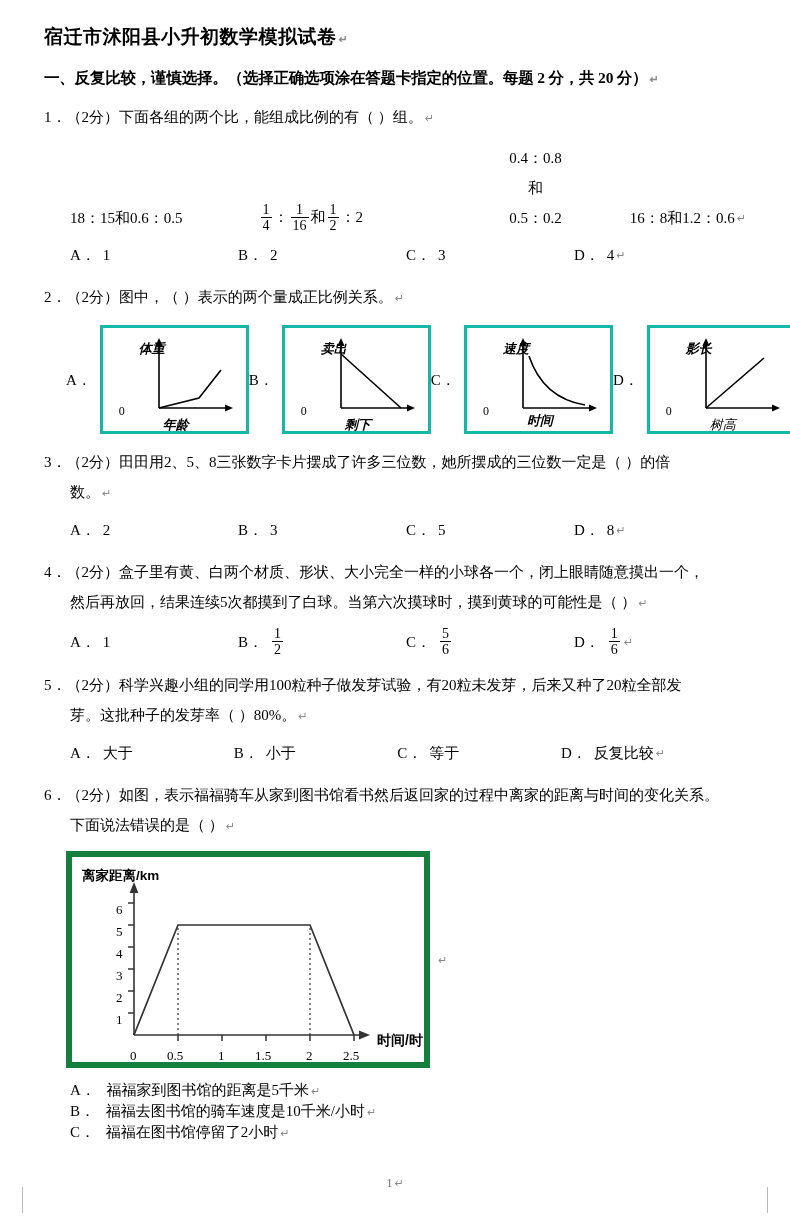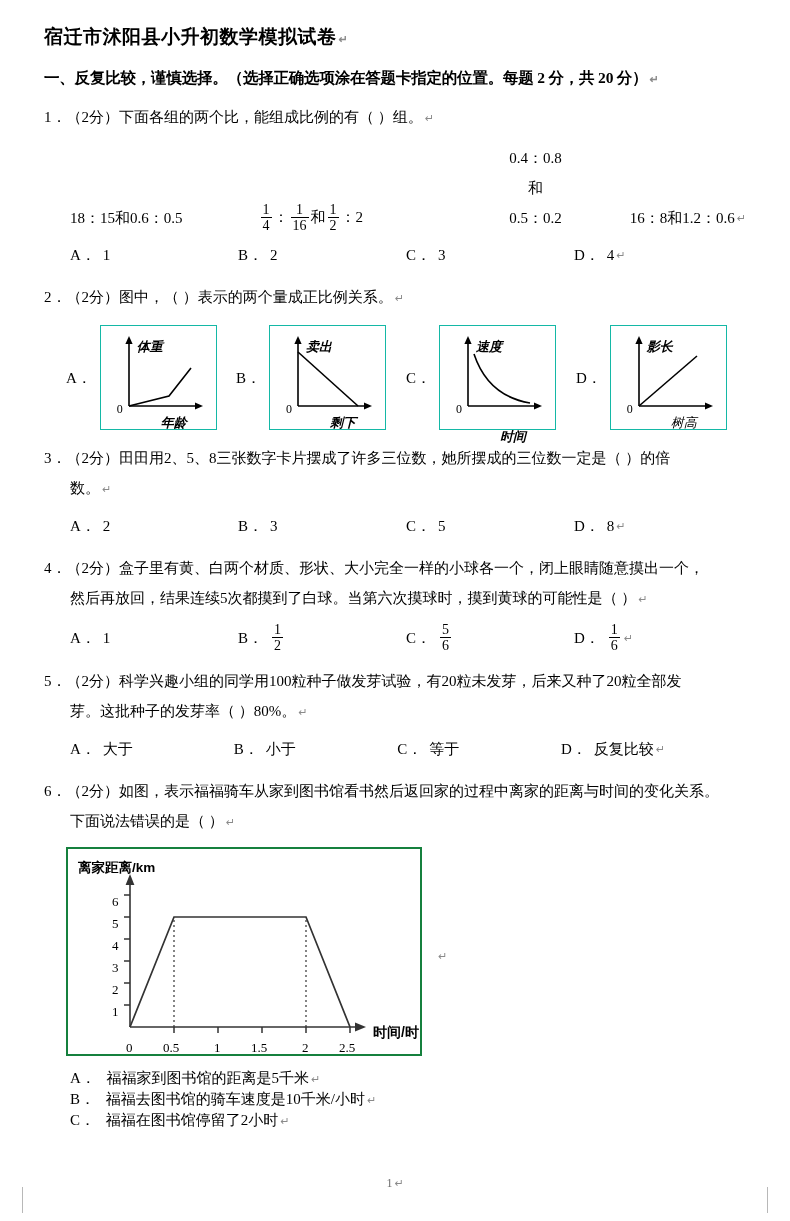--- a/index.html
+++ b/index.html
@@ -104,36 +104,37 @@
     align-items: center;
     width: 188px;
   }
   .mg-letter {
     font-size: 15px;
     margin-right: 8px;
   }
   .mg-box {
     width: 115px;
     height: 103px;
-    border: 1px solid #14b8a6;
+    border: 3px solid #14b8a6;
     position: relative;
     background: #fff;
+    padding-left: 28px;
   }
   .mg-box svg { display: block; }
 
   
   .chart-wrap {
     margin-top: 10px;
     padding-left: 22px;
     position: relative;
   }
   .chart-box {
     width: 352px;
     height: 205px;
-    border: 2px solid #15803d;
+    border: 6px solid #15803d;
     position: relative;
     background: #fff;
   }
   .chart-ytitle {
     position: absolute;
     left: 10px;
     top: 4px;
     font-size: 13.5px;
     font-weight: bold;
     font-family: "Liberation Sans", "DejaVu Sans", sans-serif;
@@ -277,21 +278,21 @@
         <div class="mg-box">
           <svg width="115" height="103" viewBox="0 0 115 103">
             <line x1="28" y1="80" x2="28" y2="16" stroke="#000" stroke-width="1.6"></line>
             <polygon points="28,10 24.4,18 31.6,18" fill="#000"></polygon>
             <line x1="28" y1="80" x2="96" y2="80" stroke="#000" stroke-width="1.6"></line>
             <polygon points="102,80 94,76.4 94,83.6" fill="#000"></polygon>
             <path d="M34,28 Q48,70 90,77" fill="none" stroke="#000" stroke-width="1.6"></path>
           </svg>
           <span style="position:absolute;left:36px;top:6px;font-size:13px;font-weight:bold;font-family:'Liberation Sans','DejaVu Sans',sans-serif;font-style:italic;">速度</span>
           <span style="position:absolute;left:16px;top:68px;font-size:12px;">0</span>
-          <span style="position:absolute;left:60px;top:96px;font-size:13px;font-weight:bold;font-family:'Liberation Sans','DejaVu Sans',sans-serif;font-style:italic;">时间</span>
+          <span style="position:absolute;left:60px;top:78px;font-size:13px;font-weight:bold;font-family:'Liberation Sans','DejaVu Sans',sans-serif;font-style:italic;">时间</span>
         </div>
       </div>
 
       <div class="mg-cell">
         <span class="mg-letter">D．</span>
         <div class="mg-box">
           <svg width="115" height="103" viewBox="0 0 115 103">
             <line x1="28" y1="80" x2="28" y2="16" stroke="#000" stroke-width="1.6"></line>
             <polygon points="28,10 24.4,18 31.6,18" fill="#000"></polygon>
             <line x1="28" y1="80" x2="96" y2="80" stroke="#000" stroke-width="1.6"></line>

